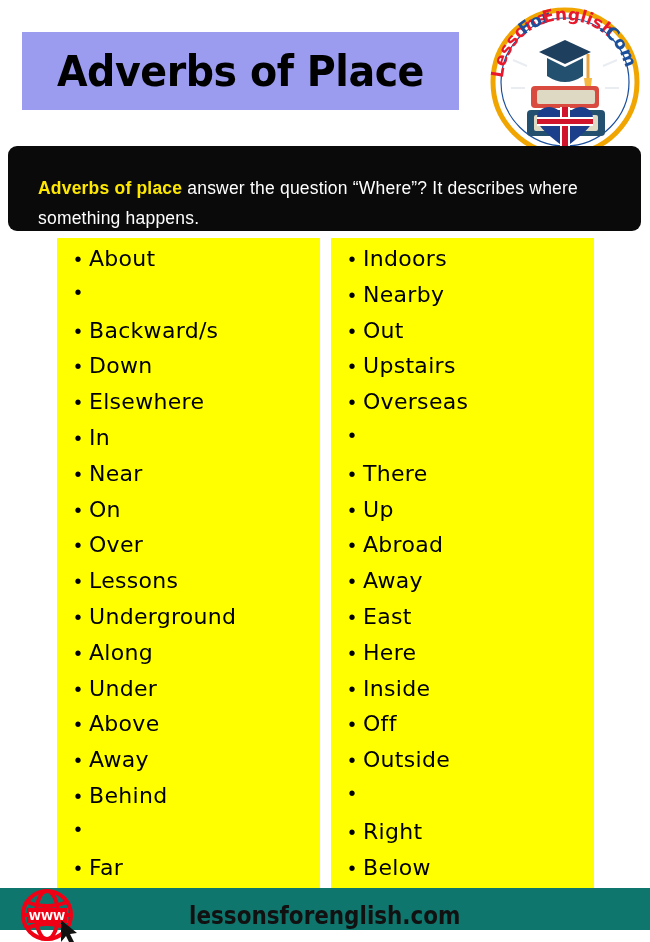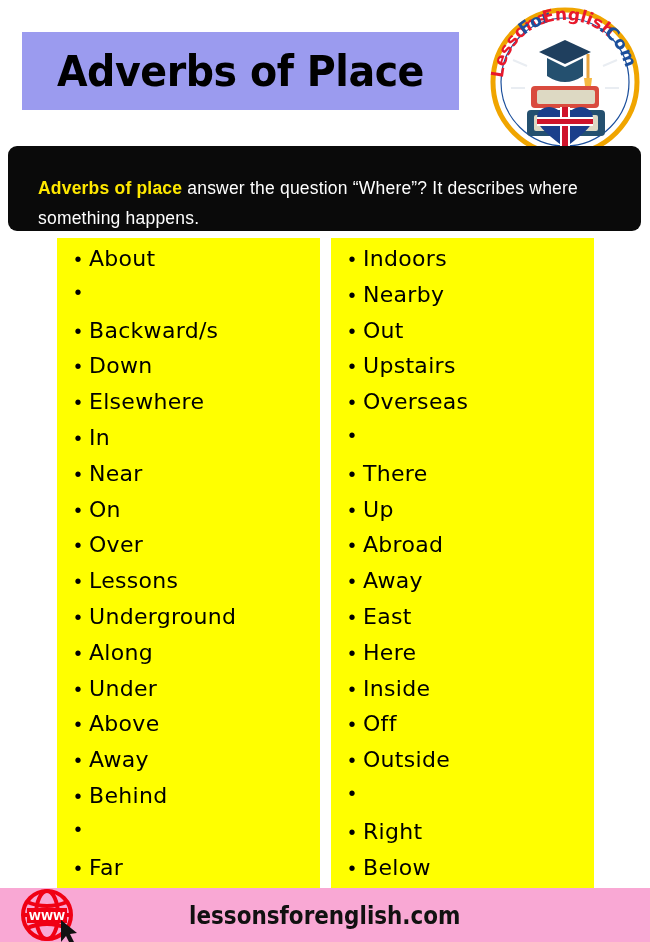--- a/index.html
+++ b/index.html
@@ -112,22 +112,22 @@
     letter-spacing: 0.3px;
     white-space: nowrap;
   }
 
   
   #footer {
     position: absolute;
     left: 0;
     top: 888px;
     width: 650px;
-    height: 54px;
-    background: #f9a8d4;
+    height: 42px;
+    background: #0f766e;
   }
   #footer-globe {
     position: absolute;
     left: 19px;
     top: 0px;
     width: 64px;
     height: 54px;
   }
   #footer-globe svg { display: block; }
   #footer-site {

